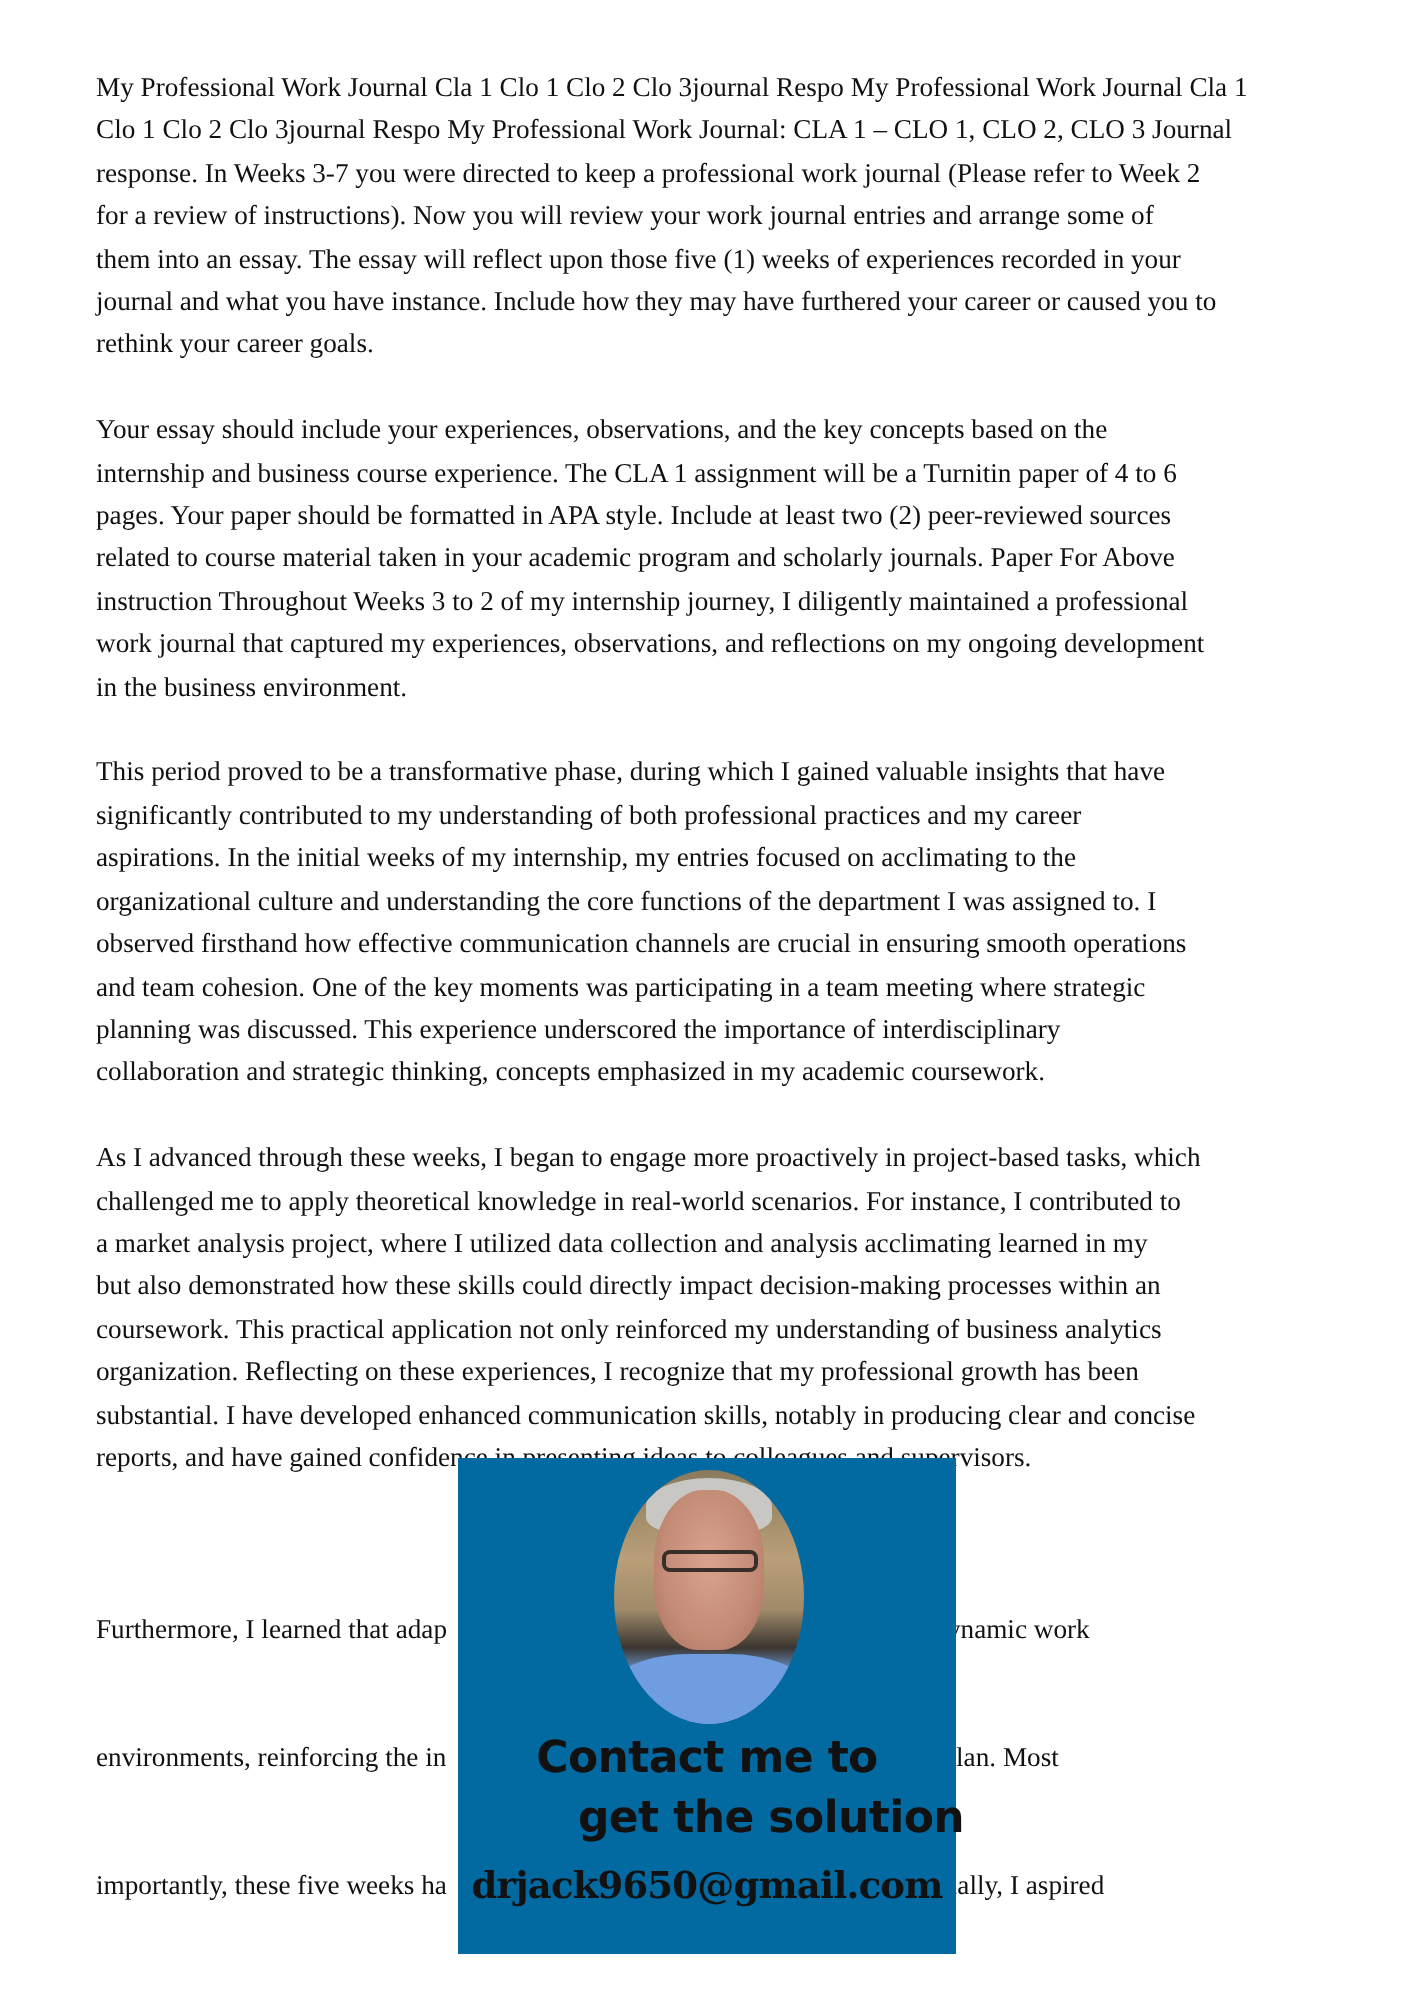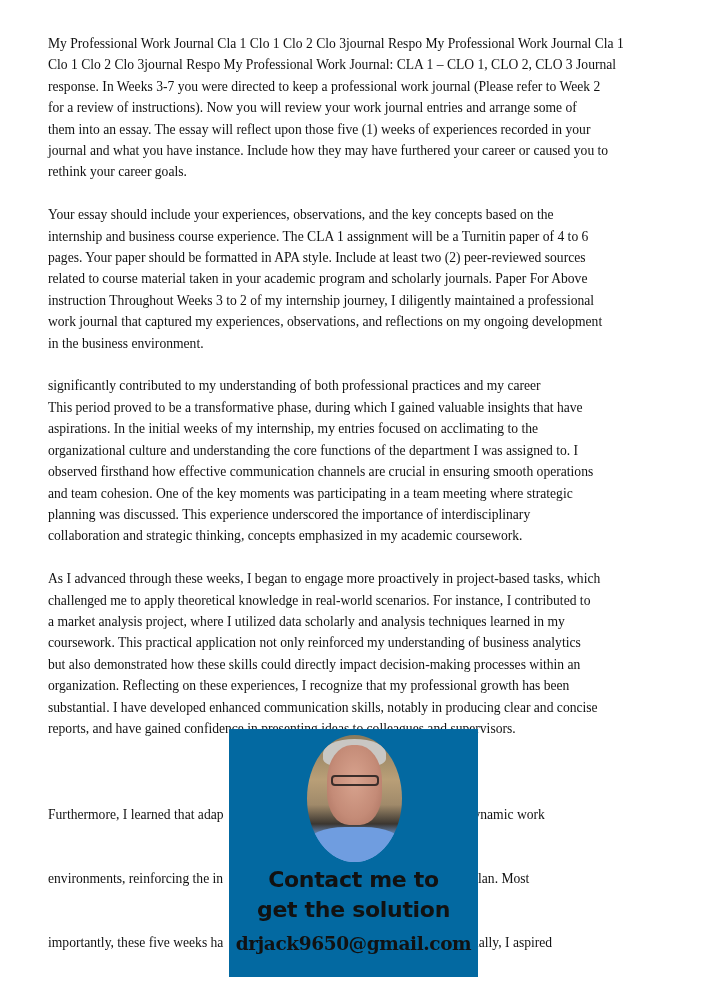--- a/index.html
+++ b/index.html
@@ -36,21 +36,21 @@
   .portrait .shirt {
     position: absolute; left: 0; top: 92px; width: 95px; height: 40px;
     background: #6f9de0; border-radius: 40% 40% 0 0;
   }
   .promo-line1, .promo-line2 {
     position: absolute; left: 0; width: 249px; text-align: center;
     font-family: "DejaVu Sans", sans-serif; font-weight: bold; color: #111;
     font-size: 22px; letter-spacing: -0.3px;
   }
   .promo-line1 { top: 138px; }
-  .promo-line2 { top: 168px; }
+  .promo-line2 { top: 168px; padding-left: 32px; }
   .promo-email {
     position: absolute; left: 0; top: 204px; width: 249px; text-align: center;
     font-family: "DejaVu Serif", serif; font-weight: bold; color: #111;
     font-size: 18.5px; letter-spacing: -0.4px;
   }
 </style>
 </head>
 <body>
 
 <div class="page">
@@ -66,35 +66,35 @@
   <div class="para">
     <span class="line">Your essay should include your experiences, observations, and the key concepts based on the</span>
     <span class="line">internship and business course experience. The CLA 1 assignment will be a Turnitin paper of 4 to 6</span>
     <span class="line">pages. Your paper should be formatted in APA style. Include at least two (2) peer-reviewed sources</span>
     <span class="line">related to course material taken in your academic program and scholarly journals. Paper For Above</span>
     <span class="line">instruction Throughout Weeks 3 to 2 of my internship journey, I diligently maintained a professional</span>
     <span class="line">work journal that captured my experiences, observations, and reflections on my ongoing development</span>
     <span class="line">in the business environment.</span>
   </div>
   <div class="para">
+    <span class="line">This period proved to be a transformative phase, during which I gained valuable insights that have</span>
     <span class="line">significantly contributed to my understanding of both professional practices and my career</span>
-    <span class="line">This period proved to be a transformative phase, during which I gained valuable insights that have</span>
     <span class="line">aspirations. In the initial weeks of my internship, my entries focused on acclimating to the</span>
     <span class="line">organizational culture and understanding the core functions of the department I was assigned to. I</span>
     <span class="line">observed firsthand how effective communication channels are crucial in ensuring smooth operations</span>
     <span class="line">and team cohesion. One of the key moments was participating in a team meeting where strategic</span>
     <span class="line">planning was discussed. This experience underscored the importance of interdisciplinary</span>
     <span class="line">collaboration and strategic thinking, concepts emphasized in my academic coursework.</span>
   </div>
   <div class="para">
     <span class="line">As I advanced through these weeks, I began to engage more proactively in project-based tasks, which</span>
     <span class="line">challenged me to apply theoretical knowledge in real-world scenarios. For instance, I contributed to</span>
-    <span class="line">a market analysis project, where I utilized data scholarly and analysis techniques learned in my</span>
+    <span class="line">a market analysis project, where I utilized data collection and analysis acclimating learned in my</span>
+    <span class="line">but also demonstrated how these skills could directly impact decision-making processes within an</span>
     <span class="line">coursework. This practical application not only reinforced my understanding of business analytics</span>
-    <span class="line">but also demonstrated how these skills could directly impact decision-making processes within an</span>
     <span class="line">organization. Reflecting on these experiences, I recognize that my professional growth has been</span>
     <span class="line">substantial. I have developed enhanced communication skills, notably in producing clear and concise</span>
     <span class="line">reports, and have gained confidence in presenting ideas to colleagues and supervisors.</span>
   </div>
   <div class="para" style="white-space:pre;">
     <span class="line" style="white-space:pre;">Furthermore, I learned that adap                                                            utes in dynamic work</span>
     <span class="line" style="white-space:pre;">environments, reinforcing the in                                                            opment plan. Most</span>
     <span class="line" style="white-space:pre;">importantly, these five weeks ha                                                            oals. Initially, I aspired</span>
     <span class="line" style="white-space:pre;">to specialize in marketing; howe                                                            a analysis has inspired</span>
     

